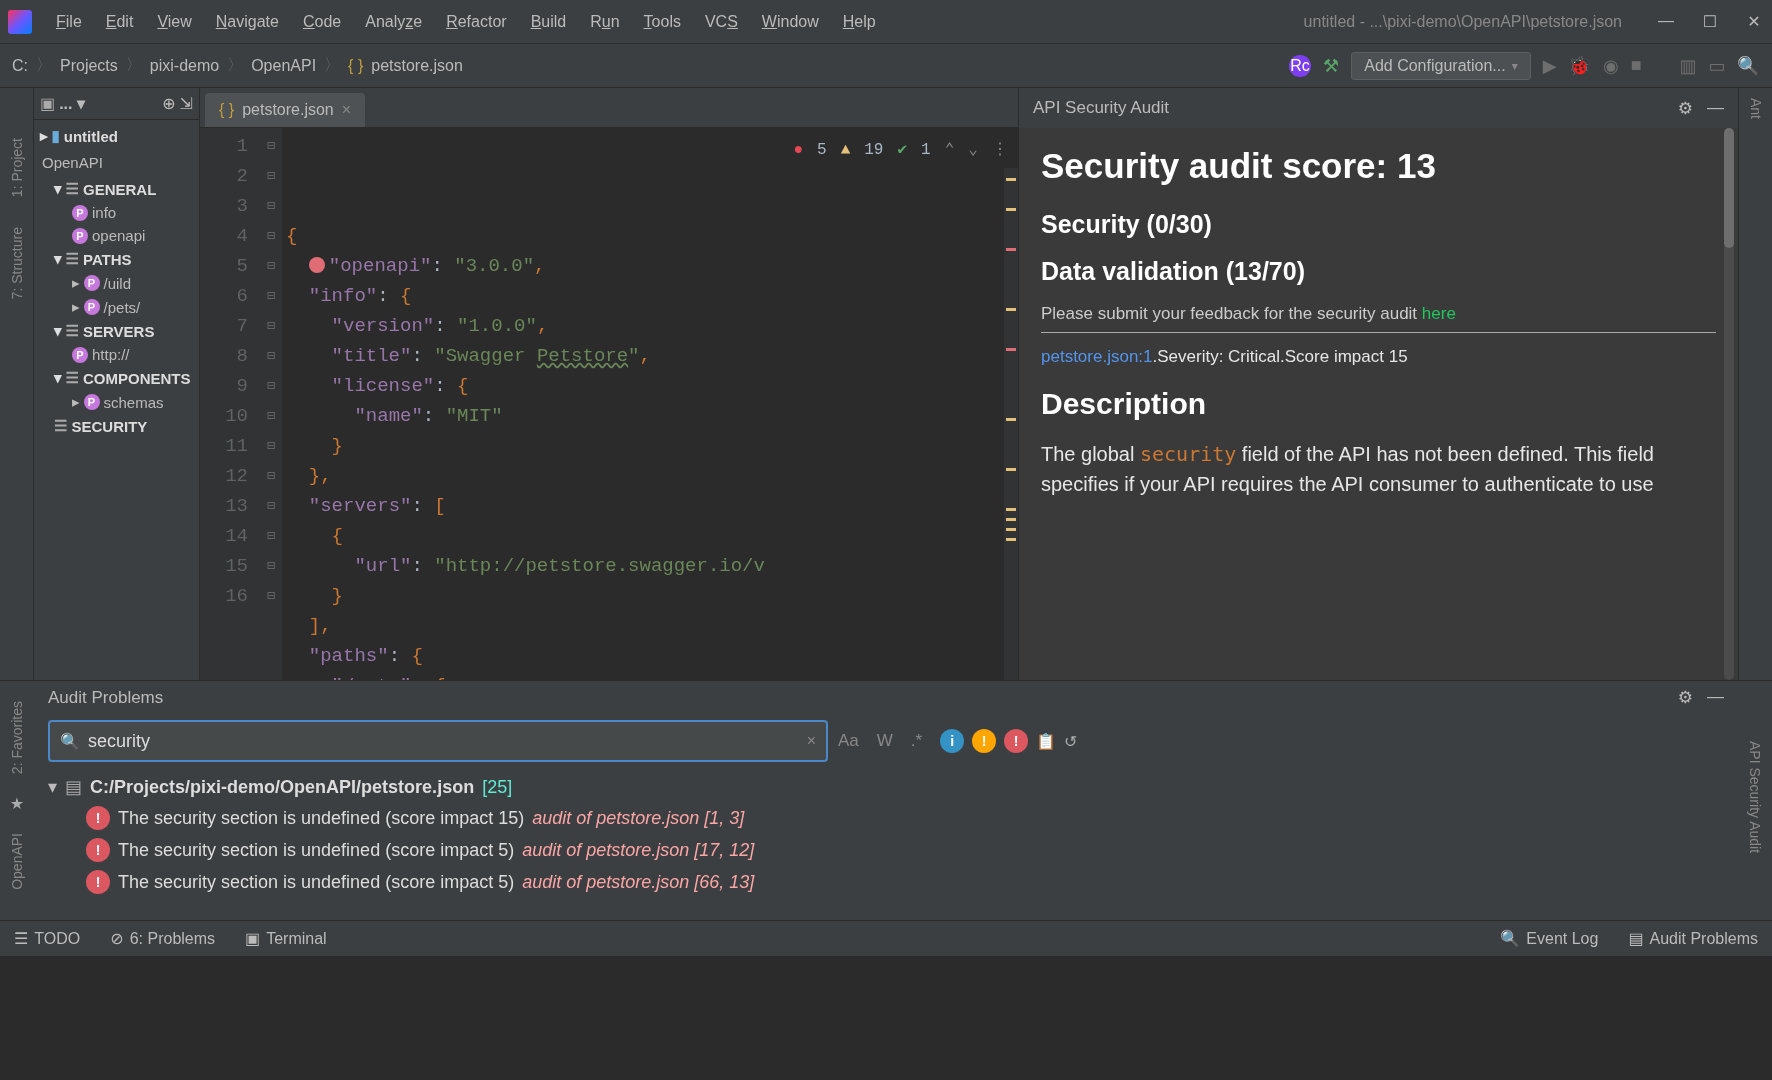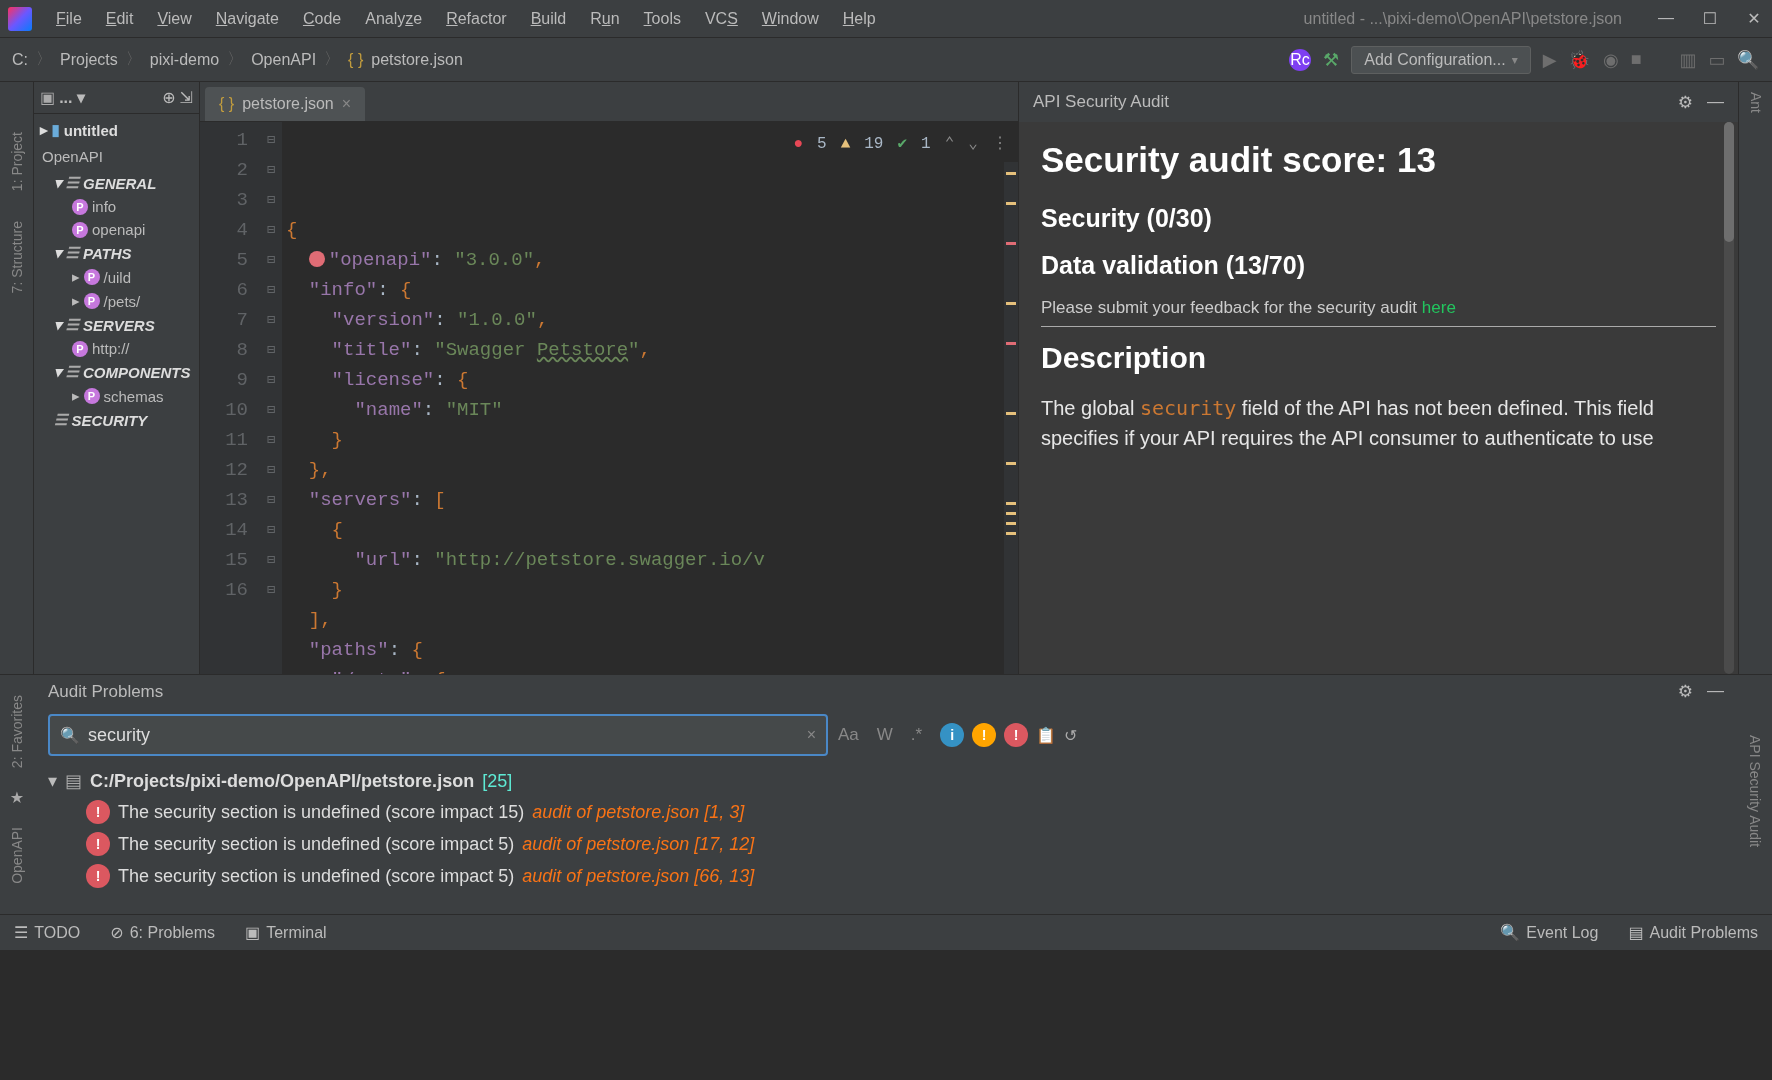--- a/index.html
+++ b/index.html
@@ -6,21 +6,21 @@
 body {
   font-family: "Segoe UI", Arial, sans-serif;
   background: #2b2b2b;
   color: #bbbbbb;
   width: 1772px;
   height: 1080px;
   overflow: hidden;
   font-size: 16px;
 }
 .titlebar {
-  height: 38px;
+  height: 44px;
   background: #3c3f41;
   display: flex;
   align-items: center;
   padding: 0 8px;
   gap: 4px;
   border-bottom: 1px solid #2b2b2b;
 }
 .titlebar .logo {
   width: 24px; height: 24px;
   background: linear-gradient(135deg,#fe315d,#6b57ff,#087cfa);
@@ -91,21 +91,21 @@
   align-items:center;
   padding:6px;
   gap:4px;
   border-bottom:1px solid #2b2b2b;
 }
 .project-header .dots { font-weight:bold; }
 .project-header .circle-icon { font-size:16px; }
 .tree { padding: 4px 0; font-size:15px; overflow:hidden; }
 .tree-row { display:flex; align-items:center; padding:3px 6px; gap:4px; white-space:nowrap; cursor:pointer; }
 .tree-row.bold { font-weight:bold; color:#ddd; }
-.tree-row.section { font-weight:bold; color:#ddd;font-style:italic; }
+.tree-row.section { font-weight:bold; color:#ddd; }
 .tree-indent-1 { padding-left: 20px; }
 .tree-indent-2 { padding-left: 38px; }
 .p-icon { width:16px;height:16px;border-radius:50%;background:#c678dd;color:#fff;font-size:11px;display:inline-flex;align-items:center;justify-content:center;font-weight:bold; }
 .editor-area {
   flex:1;
   background:#2b2b2b;
   display:flex;
   flex-direction:column;
   position:relative;
 }
@@ -257,21 +257,21 @@
 .circ-icon{width:24px;height:24px;border-radius:50%;display:flex;align-items:center;justify-content:center;color:#fff;font-weight:bold;font-size:14px;}
 .ci-info{background:#3592c4;}
 .ci-warn{background:#ffa500;}
 .ci-err{background:#db5860;}
 .bp-tree{padding:4px 14px;font-size:18px;overflow:hidden;}
 .bp-tree-row{display:flex;align-items:center;gap:8px;padding:4px 0;white-space:nowrap;}
 .bp-tree-row .file{font-weight:bold;color:#ddd;}
 .bp-tree-row .count{color:#5eead4;}
 .bp-issue{padding-left:38px;}
 .bp-issue .msg{color:#ddd;}
-.bp-issue .src{color:#f97316;font-style:italic;}
+.bp-issue .src{color:#fca5a5;font-style:italic;}
 .bp-right-gutter{width:34px;display:flex;flex-direction:column;align-items:center;padding-top:60px;}
 .status-bar{
   height:36px;
   background:#3c3f41;
   border-top:1px solid #2b2b2b;
   display:flex;align-items:center;padding:0 14px;font-size:16px;gap:30px;
 }
 .status-bar .left-items{display:flex;gap:30px;}
 .status-bar .right-items{margin-left:auto;display:flex;gap:30px;align-items:center;}
 .status-item{display:flex;align-items:center;gap:6px;cursor:pointer;}
@@ -500,20 +500,23 @@
         <span class="minus-icon"></span>
       </div>
     </div>
     <div class="audit-content">
       <h1>Security audit score: 13</h1>
       <h2>Security (0/30)</h2>
       <h2>Data validation (13/70)</h2>
       <div class="feedback">
         <span>Please submit your feedback for the security audit </span><a>here</a>
       </div>
+      <div class="meta">
+        <span class="file-link">petstore.json:1</span><span>.Severity: Critical.Score impact 15</span>
+      </div>
       <h4>Description</h4>
       <p>
         <span>The global </span><span class="hl">security</span><span> field of the API has not been defined. This field specifies if your API requires the API consumer to authenticate to use</span>
       </p>
       <div style="position:absolute;right:4px;top:0;bottom:0;width:10px;background:#4b4b4b;border-radius:5px;">
         <div style="position:absolute;top:0;height:120px;left:0;right:0;background:#6e6e6e;border-radius:5px;"></div>
       </div>
     </div>
   </div>
 

